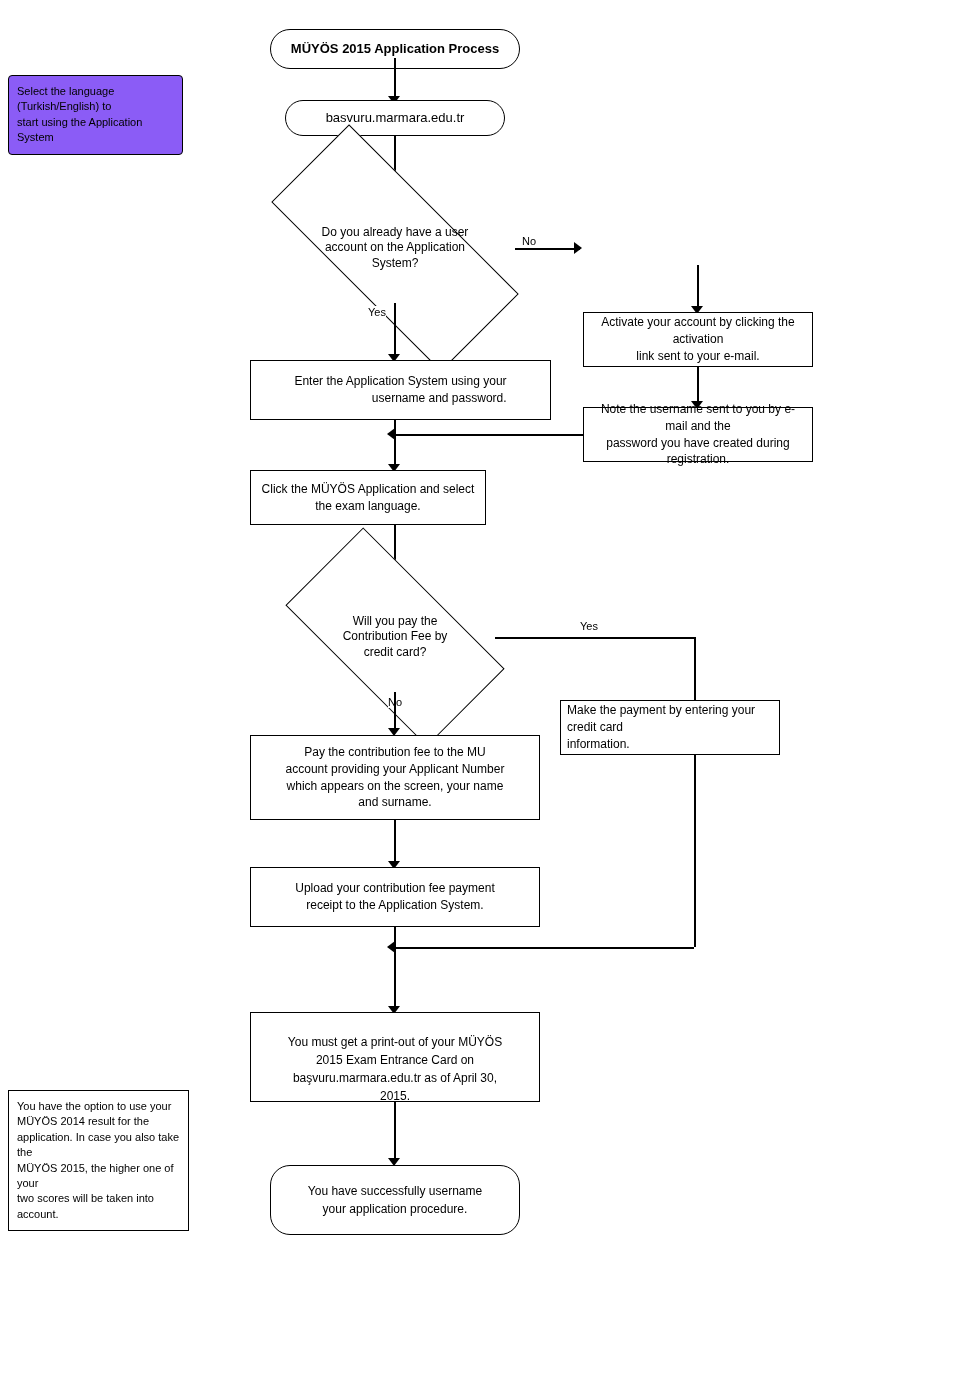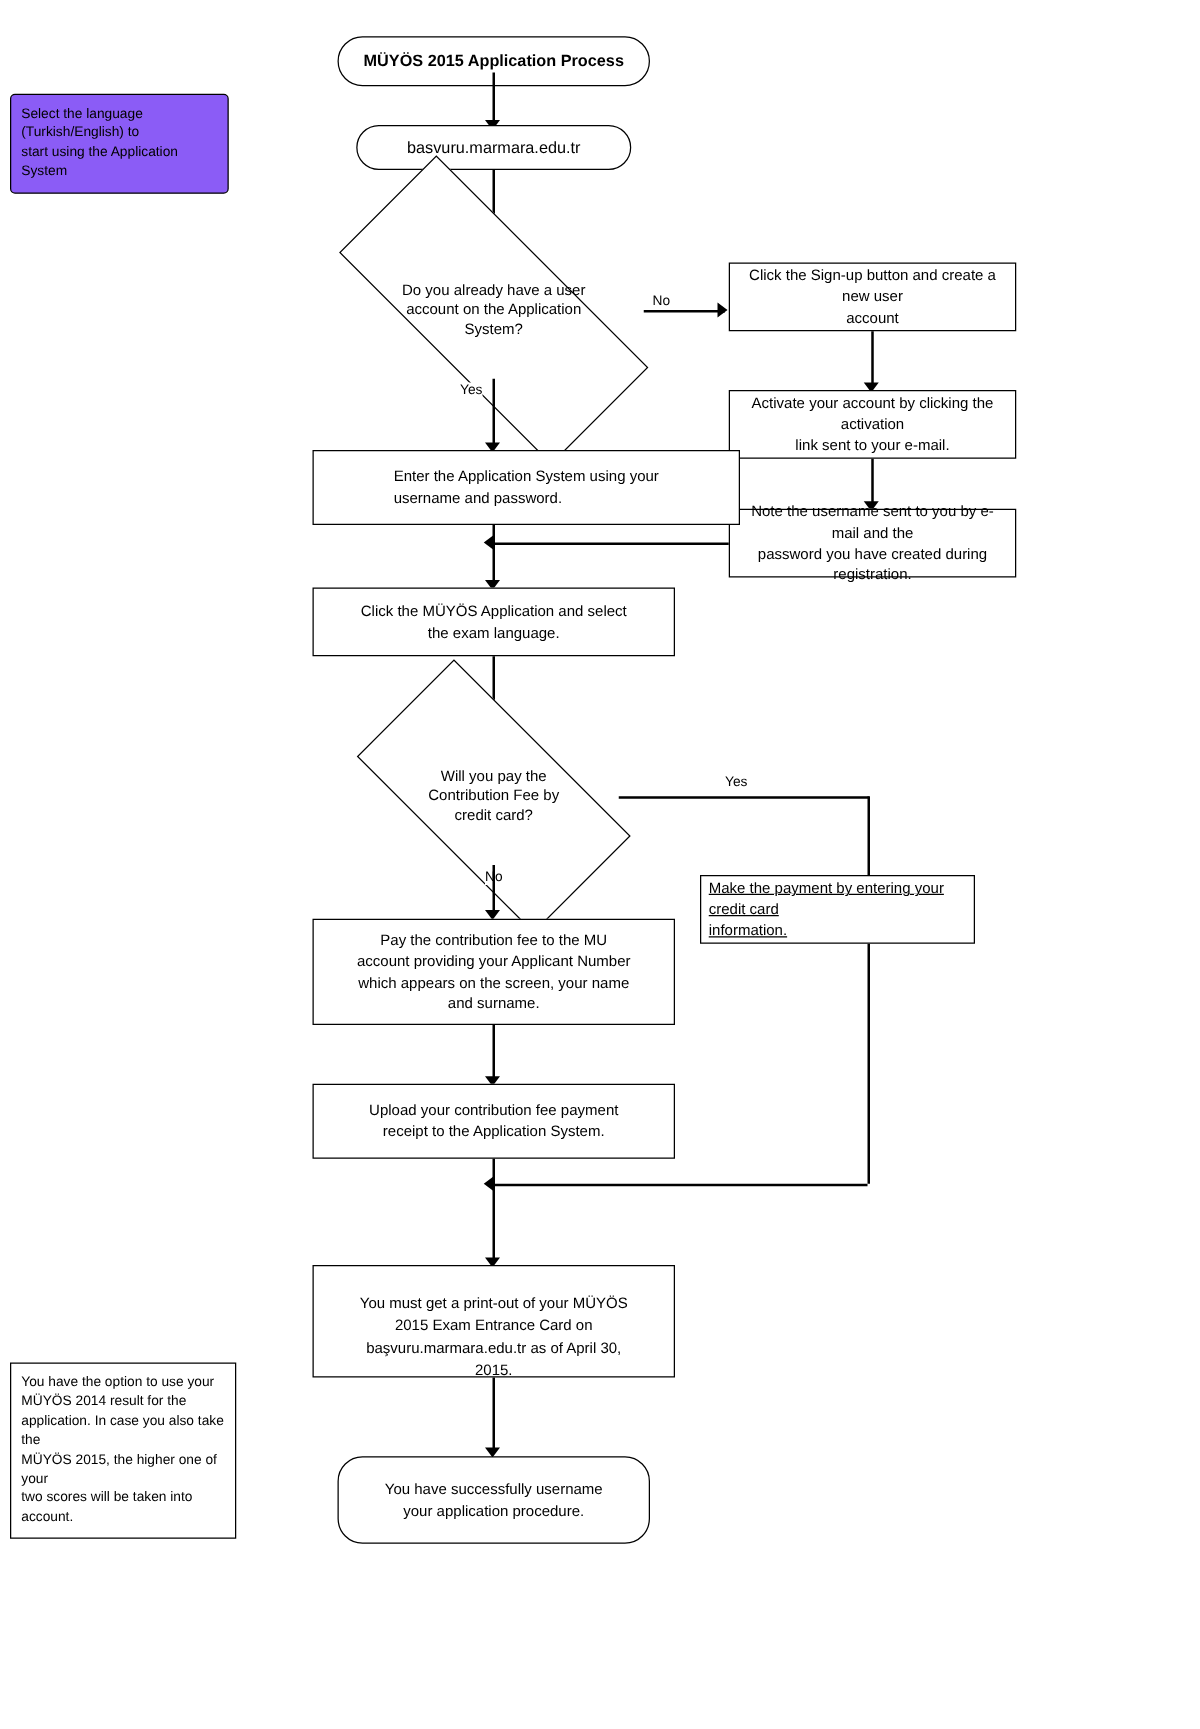--- a/index.html
+++ b/index.html
@@ -162,53 +162,49 @@
 
   <div class="label" style="left:522px; top:235px;">No</div>
 
   <div class="arrow-line horizontal" style="left:515px; top:248px; width:65px;"></div>
   <div class="arrowhead-right" style="left:574px; top:242px;"></div>
 
   <div class="label" style="left:368px; top:306px;">Yes</div>
   <div class="arrow-line vertical" style="left:394px; top:303px; height:55px;"></div>
   <div class="arrowhead-down" style="left:388px; top:354px;"></div>
 
-  <div class="shape rectangle" style="left:583px; top:210px; width:230px; height:55px; padding:6px; font-size:12px; line-height:1.4; text-align:center;">
-    <span style="white-space:pre-line;">Click the Sign-up button and create a new user
-account</span>
-  </div>
 
   <div class="arrow-line vertical" style="left:697px; top:265px; height:45px;"></div>
   <div class="arrowhead-down" style="left:691px; top:306px;"></div>
 
   <div class="shape rectangle" style="left:583px; top:312px; width:230px; height:55px; padding:6px; font-size:12px; line-height:1.4; text-align:center;">
     <span style="white-space:pre-line;">Activate your account by clicking the activation
 link sent to your e-mail.</span>
   </div>
 
   <div class="arrow-line vertical" style="left:697px; top:367px; height:38px;"></div>
   <div class="arrowhead-down" style="left:691px; top:401px;"></div>
 
   <div class="shape rectangle" style="left:583px; top:407px; width:230px; height:55px; padding:6px; font-size:12px; line-height:1.4; text-align:center;">
     <span style="white-space:pre-line;">Note the username sent to you by e-mail and the
 password you have created during registration.</span>
   </div>
 
   <div class="arrow-line horizontal" style="left:395px; top:434px; width:188px;"></div>
   <div class="arrowhead-left" style="left:387px; top:428px;"></div>
 
-  <div class="shape rectangle" style="left:250px; top:360px; width:342px; height:60px; padding:6px; font-size:12px; line-height:1.4; text-align:left;">
+  <div class="shape rectangle" style="left:250px; top:360px; width:301px; height:60px; padding:6px; font-size:12px; line-height:1.4; text-align:right;">
     <span style="white-space:pre-line;">Enter the Application System using your
 username and password.</span>
   </div>
 
   <div class="arrow-line vertical" style="left:394px; top:420px; height:48px;"></div>
   <div class="arrowhead-down" style="left:388px; top:464px;"></div>
 
-  <div class="shape rectangle" style="left:250px; top:470px; width:290px; height:55px; padding:6px; font-size:12px; line-height:1.4; text-align:center;">
+  <div class="shape rectangle" style="left:250px; top:470px; width:236px; height:55px; padding:6px; font-size:12px; line-height:1.4; text-align:center;">
     <span style="white-space:pre-line;">Click the MÜYÖS Application and select
 the exam language.</span>
   </div>
 
   <div class="arrow-line vertical" style="left:394px; top:525px; height:55px;"></div>
   <div class="arrowhead-down" style="left:388px; top:576px;"></div>
 
   <div class="diamond-container" style="left:295px; top:582px; width:200px; height:110px;">
     <div class="diamond">
       <div class="diamond-text" style="white-space:pre-line; font-size:12px;">Will you pay the
@@ -224,21 +220,21 @@
   <div class="label" style="left:580px; top:620px;">Yes</div>
 
   <div class="arrow-line horizontal" style="left:495px; top:637px; width:200px;"></div>
 
   <div class="arrow-line vertical" style="left:694px; top:637px; height:310px;"></div>
 
   <div class="arrow-line horizontal" style="left:395px; top:947px; width:299px;"></div>
   <div class="arrowhead-left" style="left:387px; top:941px;"></div>
 
   <div class="shape rectangle" style="left:560px; top:700px; width:220px; height:55px; padding:6px; font-size:12px; line-height:1.4; text-align:left;">
-    <span style="white-space:pre-line;text-decoration:underline;">Make the  payment by entering your credit card
+    <span style="white-space:pre-line;">Make the  payment by entering your credit card
 information.</span>
   </div>
 
   <div class="shape rectangle" style="left:250px; top:735px; width:290px; height:85px; padding:6px; font-size:12px; line-height:1.4; text-align:center;">
     <span style="white-space:pre-line;">Pay the contribution fee to the MU
 account providing your Applicant Number
 which appears on the screen, your name
 and surname.</span>
   </div>
 

